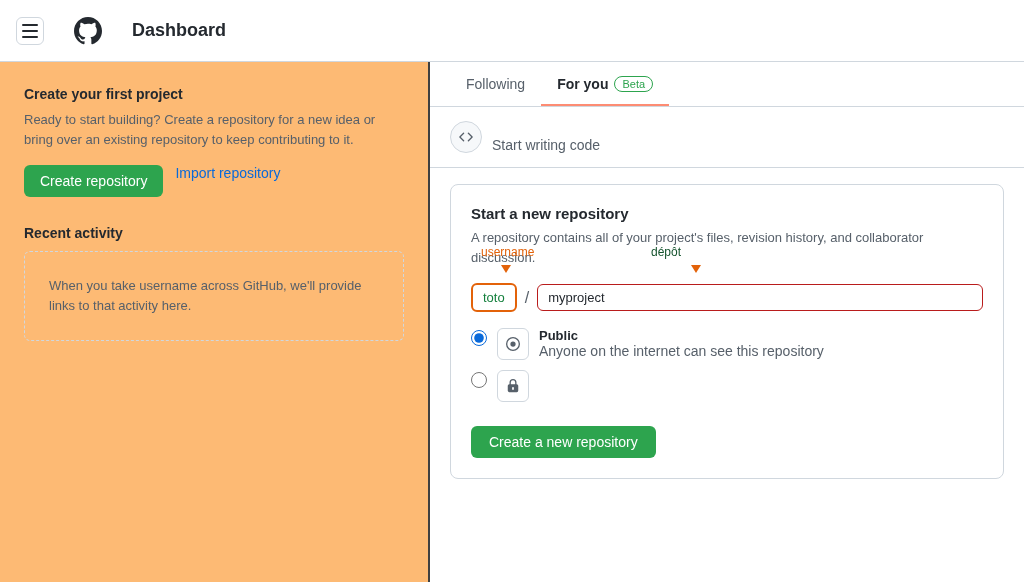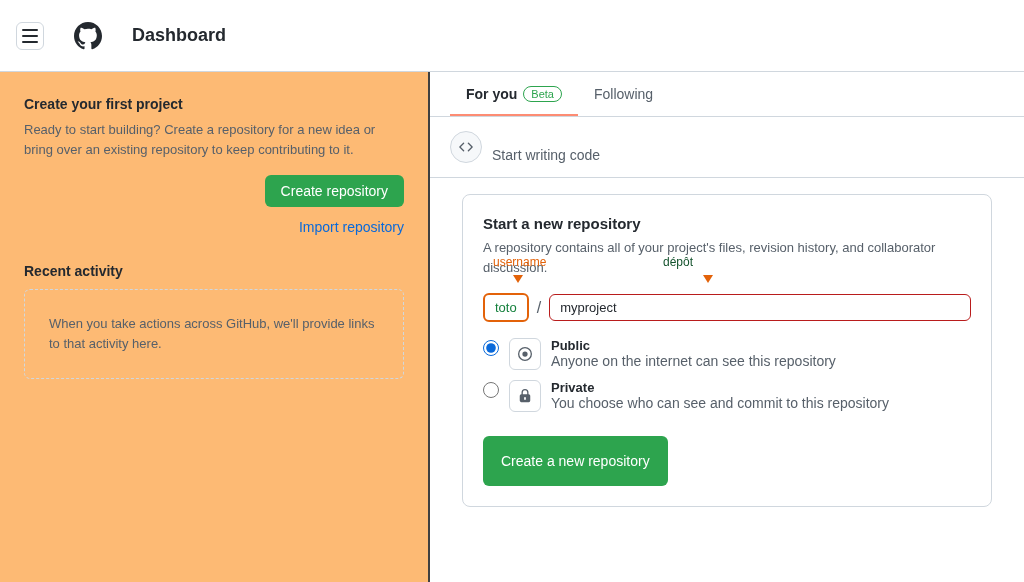--- a/index.html
+++ b/index.html
@@ -10,21 +10,21 @@
       color: #24292f;
       width: 1024px;
       height: 582px;
       overflow: hidden;
     }
 
     
     .header {
       background: #fff;
       border-bottom: 1px solid #d0d7de;
-      height: 72px;
+      height: 62px;
       display: flex;
       align-items: center;
       padding: 16px 16px;
       gap: 28px;
     }
     .hamburger-icon {
       width: 28px;
       height: 28px;
       display: flex;
       flex-direction: column;
@@ -76,24 +76,23 @@
 
     .section-desc {
       font-size: 13px;
       color: #57606a;
       line-height: 1.5;
       margin-bottom: 16px;
     }
 
     .btn-row {
       display: flex;
-      align-items: flex-end;
+      align-items: flex-start;
       gap: 12px;
       margin-bottom: 28px;
-      flex-direction: column;
     }
 
     .btn-green {
       background: #2da44e;
       color: #fff;
       border: none;
       border-radius: 6px;
       padding: 8px 16px;
       font-size: 14px;
       font-weight: 500;
@@ -184,21 +183,21 @@
       border-radius: 50%;
       display: flex;
       align-items: center;
       justify-content: center;
       color: #57606a;
       font-size: 13px;
     }
 
     
     .new-repo-card {
-      margin: 16px 32px;
+      margin: 16px 20px;
       border: 1px solid #d0d7de;
       border-radius: 8px;
       padding: 20px 20px 20px 20px;
       background: #fff;
     }
     .card-title {
       font-size: 15px;
       font-weight: 600;
       margin-bottom: 6px;
     }
@@ -313,21 +312,21 @@
     .vis-desc {
       font-size: 14px;
       color: #57606a;
     }
 
     .btn-create-repo {
       background: #2da44e;
       color: #fff;
       border: none;
       border-radius: 6px;
-      padding: 17px 18px;
+      padding: 8px 18px;
       font-size: 14px;
       font-weight: 500;
       cursor: pointer;
       margin-top: 14px;
     }
   </style>
 </head>
 <body>
 
 <header class="header">
@@ -346,33 +345,33 @@
 
   <div class="left-panel">
     <div class="section-title">Create your first project</div>
     <div class="section-desc">Ready to start building? Create a repository for a new idea or bring over an existing repository to keep contributing to it.</div>
     <div class="btn-row">
       <button class="btn-green">Create repository</button>
       <a class="btn-link" href="#">Import repository</a>
     </div>
     <div class="recent-title">Recent activity</div>
     <div class="recent-box">
-      <span>When you take actions across GitHub, we'll provide links to that activity here.</span>
+      <span>When you take username across GitHub, we'll provide links to that activity here.</span>
     </div>
   </div>
 
   <div class="right-panel">
 
     <div class="tabs-bar">
+      <div class="tab-item">
+        <span>Following</span>
+      </div>
       <div class="tab-item active">
         <span>For you</span>
         <span class="badge-beta">Beta</span>
-      </div>
-      <div class="tab-item">
-        <span>Following</span>
       </div>
     </div>
 
     <div class="start-writing-row">
       <div class="code-icon-circle">
         <svg width="14" height="14" viewBox="0 0 16 16" fill="currentColor">
           <path fill-rule="evenodd" d="M4.72 3.22a.75.75 0 011.06 1.06L2.06 8l3.72 3.72a.75.75 0 11-1.06 1.06L.47 8.53a.75.75 0 010-1.06l4.25-4.25zm6.56 0a.75.75 0 10-1.06 1.06L13.94 8l-3.72 3.72a.75.75 0 101.06 1.06l4.25-4.25a.75.75 0 000-1.06l-4.25-4.25z"></path>
         </svg>
       </div>
       <span>Start writing code</span>
@@ -410,23 +409,19 @@
         </div>
       </div>
 
       <div class="visibility-option">
         <input type="radio" class="radio-btn" name="visibility" style="">
         <div class="vis-icon">
           <svg width="14" height="14" viewBox="0 0 16 16" fill="currentColor">
             <path fill-rule="evenodd" d="M4 4v2h-.25A1.75 1.75 0 002 7.75v5.5c0 .966.784 1.75 1.75 1.75h8.5A1.75 1.75 0 0014 13.25v-5.5A1.75 1.75 0 0012.25 6H12V4a4 4 0 10-8 0zm6.5 2V4a2.5 2.5 0 00-5 0v2h5zM8 9a1 1 0 011 1v1.5a1 1 0 01-2 0V10a1 1 0 011-1z"></path>
           </svg>
         </div>
-        <div>
-          <div class="vis-label">Private</div>
-          <div class="vis-desc">You choose who can see and commit to this repository</div>
-        </div>
       </div>
 
       <button class="btn-create-repo">Create a new repository</button>
     </div>
 
   </div>
 </div>
 
 </body></html>

